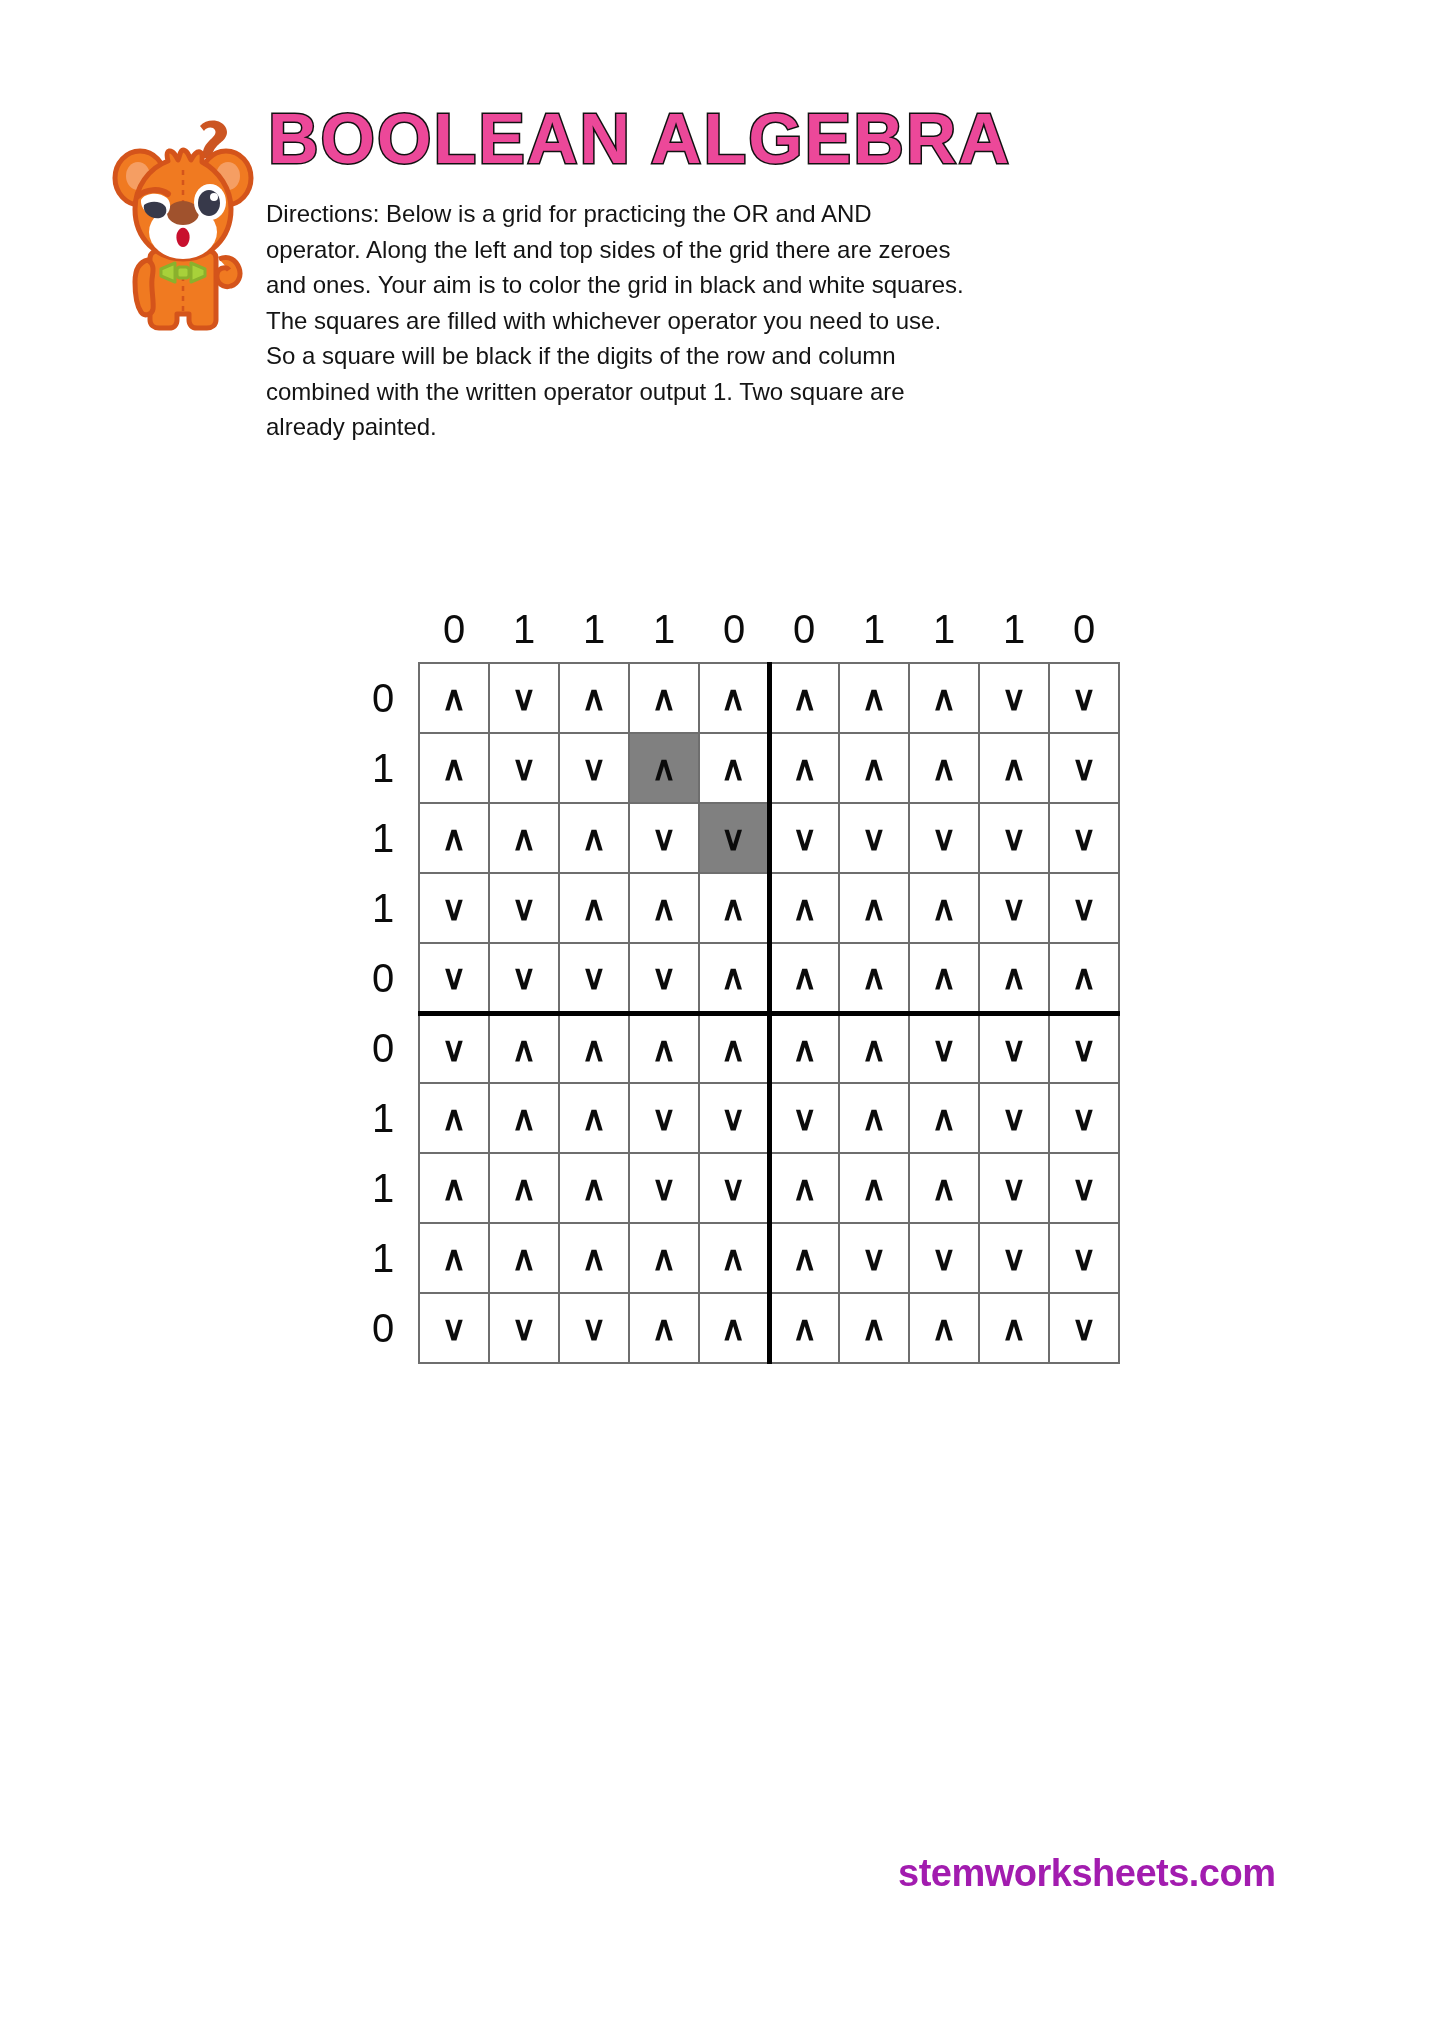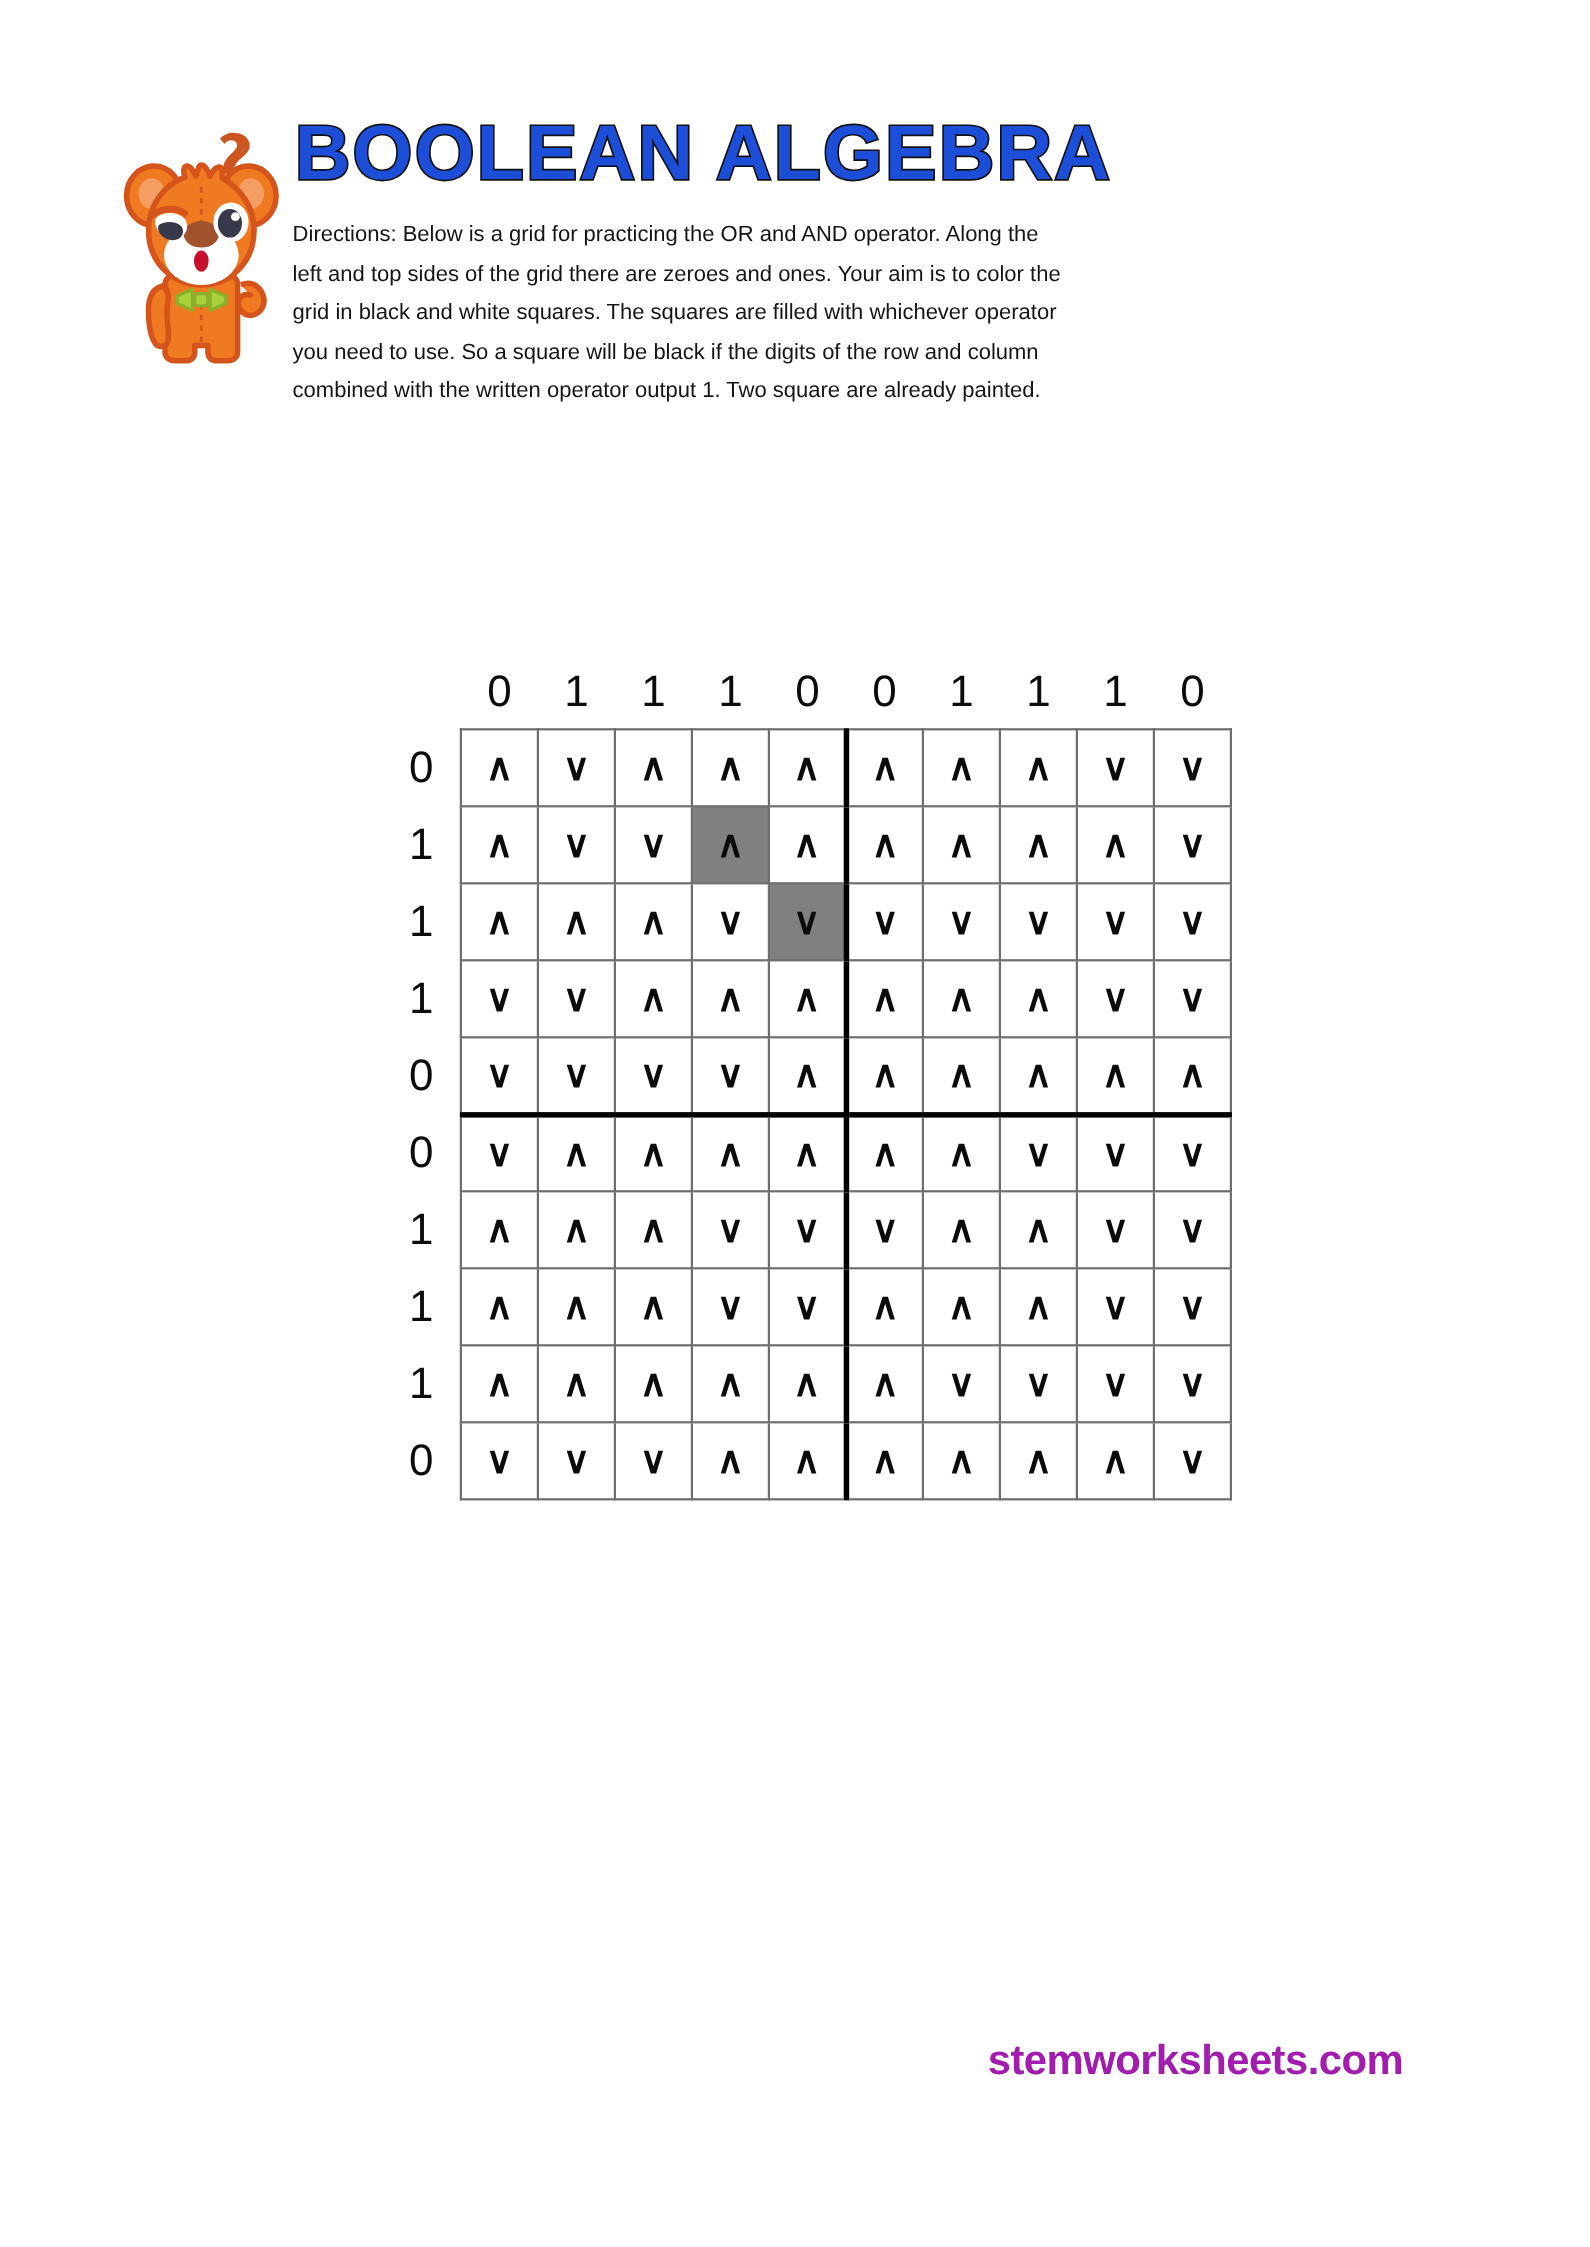--- a/index.html
+++ b/index.html
@@ -25,35 +25,35 @@
   }
 
   
   #title {
     position: absolute;
     left: 268px;
     top: 104px;
     font-size: 70px;
     font-weight: 700;
     letter-spacing: 2px;
-    color: #1d4ed8;
+    color: #ec4899;
     -webkit-text-stroke: 3px #111111;
     paint-order: stroke fill;
     font-family: "Liberation Sans", sans-serif;
     white-space: nowrap;
     line-height: 1.0;
   }
 
   
   #directions {
     position: absolute;
     left: 266px;
     top: 196px;
     width: 700px;
-    font-size: 20px;
+    font-size: 24px;
     line-height: 35.5px;
     color: #141414;
     font-family: "Liberation Sans", sans-serif;
   }
 
   
   #puzzle {
     position: absolute;
     left: 348px;
     top: 596px;

